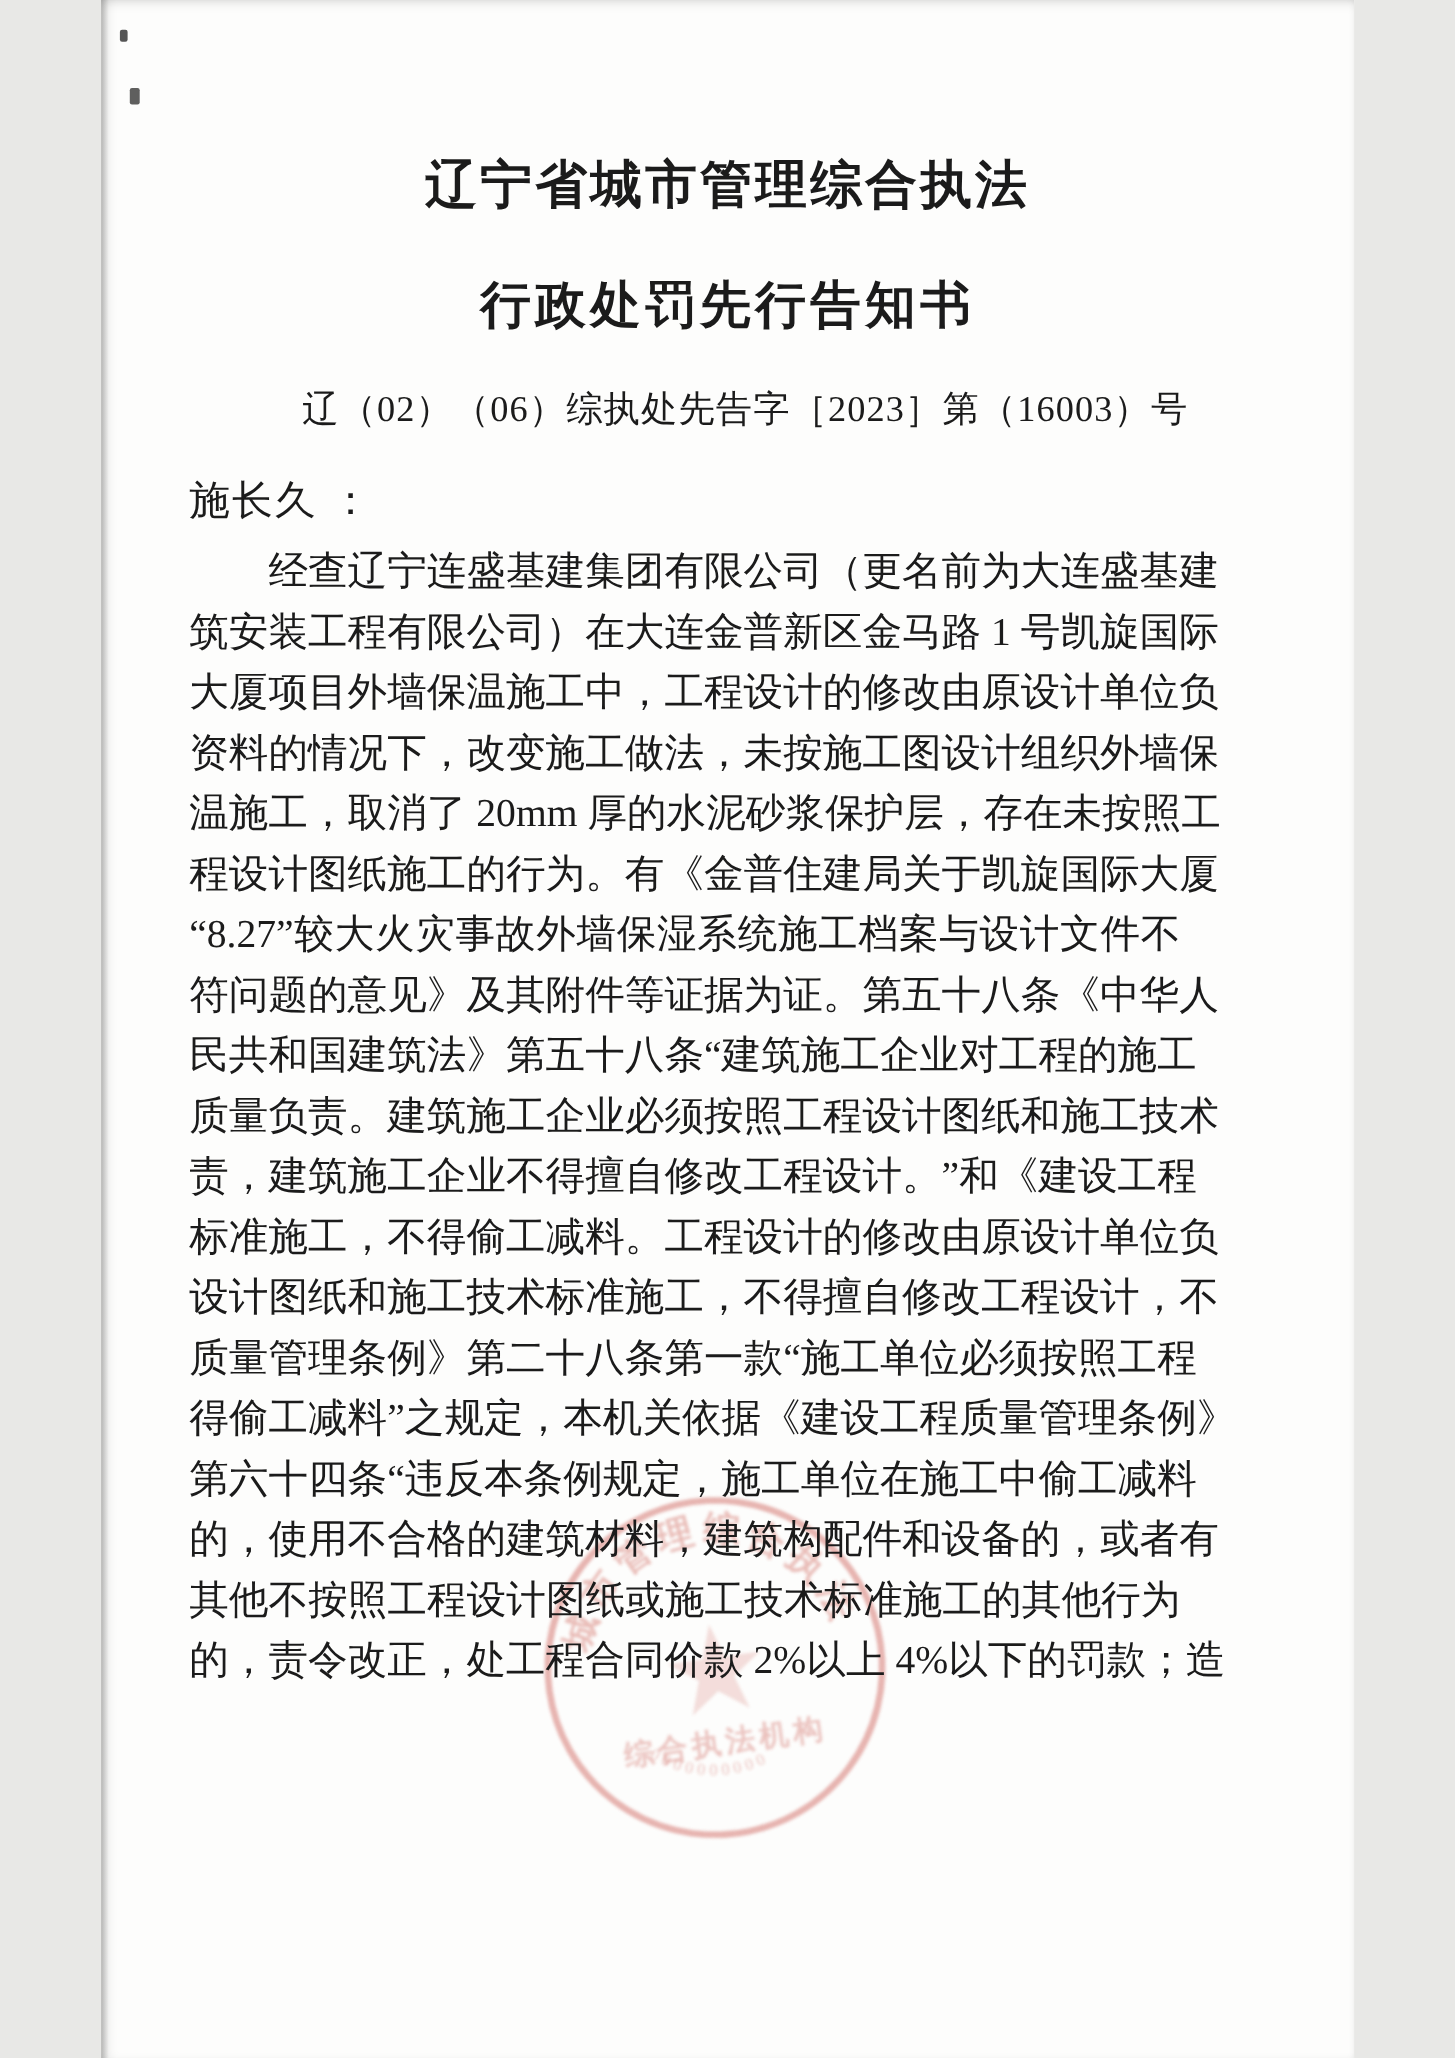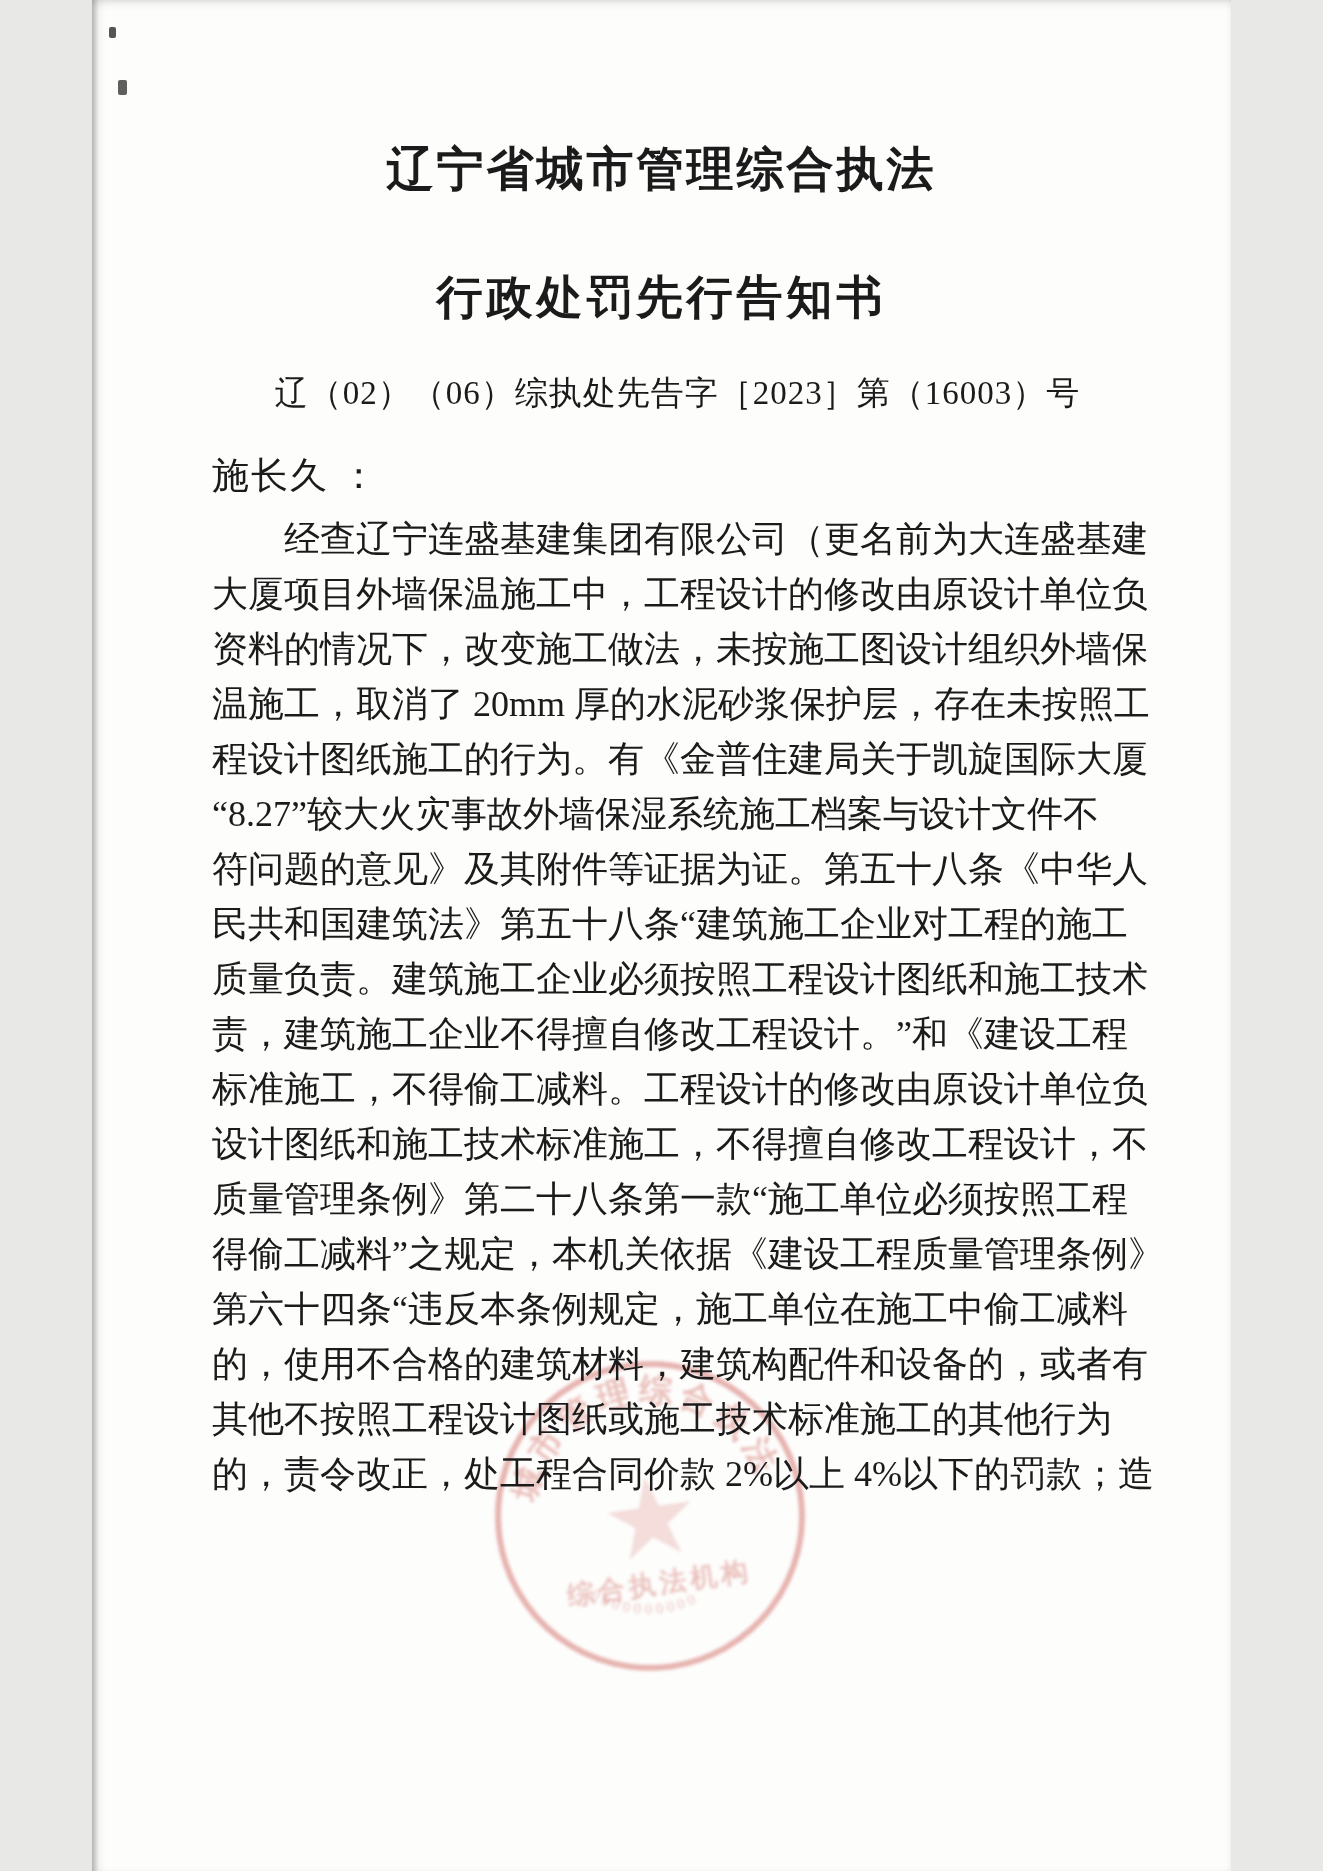--- a/index.html
+++ b/index.html
@@ -24,41 +24,41 @@
   
   .title-block { padding-top: 146px; }
   .title-line1 {
     text-align: center;
     font-size: 47px;
     font-weight: bold;
     letter-spacing: 3px;
     line-height: 1;
   }
   .title-line2 {
-    margin-top: 82px;
+    margin-top: 62px;
     text-align: center;
     font-size: 46px;
     font-weight: bold;
     letter-spacing: 4px;
     line-height: 1;
   }
   .doc-number {
     margin-top: 56px;
     text-align: center;
     transform: translateX(16px);
     font-size: 33px;
     letter-spacing: 1px;
     line-height: 1;
   }
 
   
   .content {
     position: relative;
     margin-top: 44px;
-    padding-left: 120px;
+    padding-left: 80px;
     padding-right: 158px;
     z-index: 2;
   }
   .salutation {
     font-size: 37px;
     line-height: 1.2;
     letter-spacing: 2px;
   }
   .paragraph { margin-top: 14px; }
   .body-line {
@@ -110,20 +110,21 @@
     <div class="title-line1">辽宁省城市管理综合执法</div>
     <div class="title-line2">行政处罚先行告知书</div>
     <div class="doc-number">辽（02）（06）综执处先告字［2023］第（16003）号</div>
   </div>
 
   <div class="content">
     <div class="salutation">施长久 ：</div>
 
     <div class="paragraph">
       <div class="body-line indent">经查辽宁连盛基建集团有限公司（更名前为大连盛基建</div>
+      <div class="body-line">筑安装工程有限公司）在大连金普新区金马路 1 号凯旋国际</div>
       <div class="body-line">大厦项目外墙保温施工中，工程设计的修改由原设计单位负</div>
       <div class="body-line">资料的情况下，改变施工做法，未按施工图设计组织外墙保</div>
       <div class="body-line">温施工，取消了 20mm 厚的水泥砂浆保护层，存在未按照工</div>
       <div class="body-line">程设计图纸施工的行为。有《金普住建局关于凯旋国际大厦</div>
       <div class="body-line">“8.27”较大火灾事故外墙保湿系统施工档案与设计文件不</div>
       <div class="body-line">符问题的意见》及其附件等证据为证。第五十八条《中华人</div>
       <div class="body-line">民共和国建筑法》第五十八条“建筑施工企业对工程的施工</div>
       <div class="body-line">质量负责。建筑施工企业必须按照工程设计图纸和施工技术</div>
       <div class="body-line">责，建筑施工企业不得擅自修改工程设计。”和《建设工程</div>
       <div class="body-line">标准施工，不得偷工减料。工程设计的修改由原设计单位负</div>

